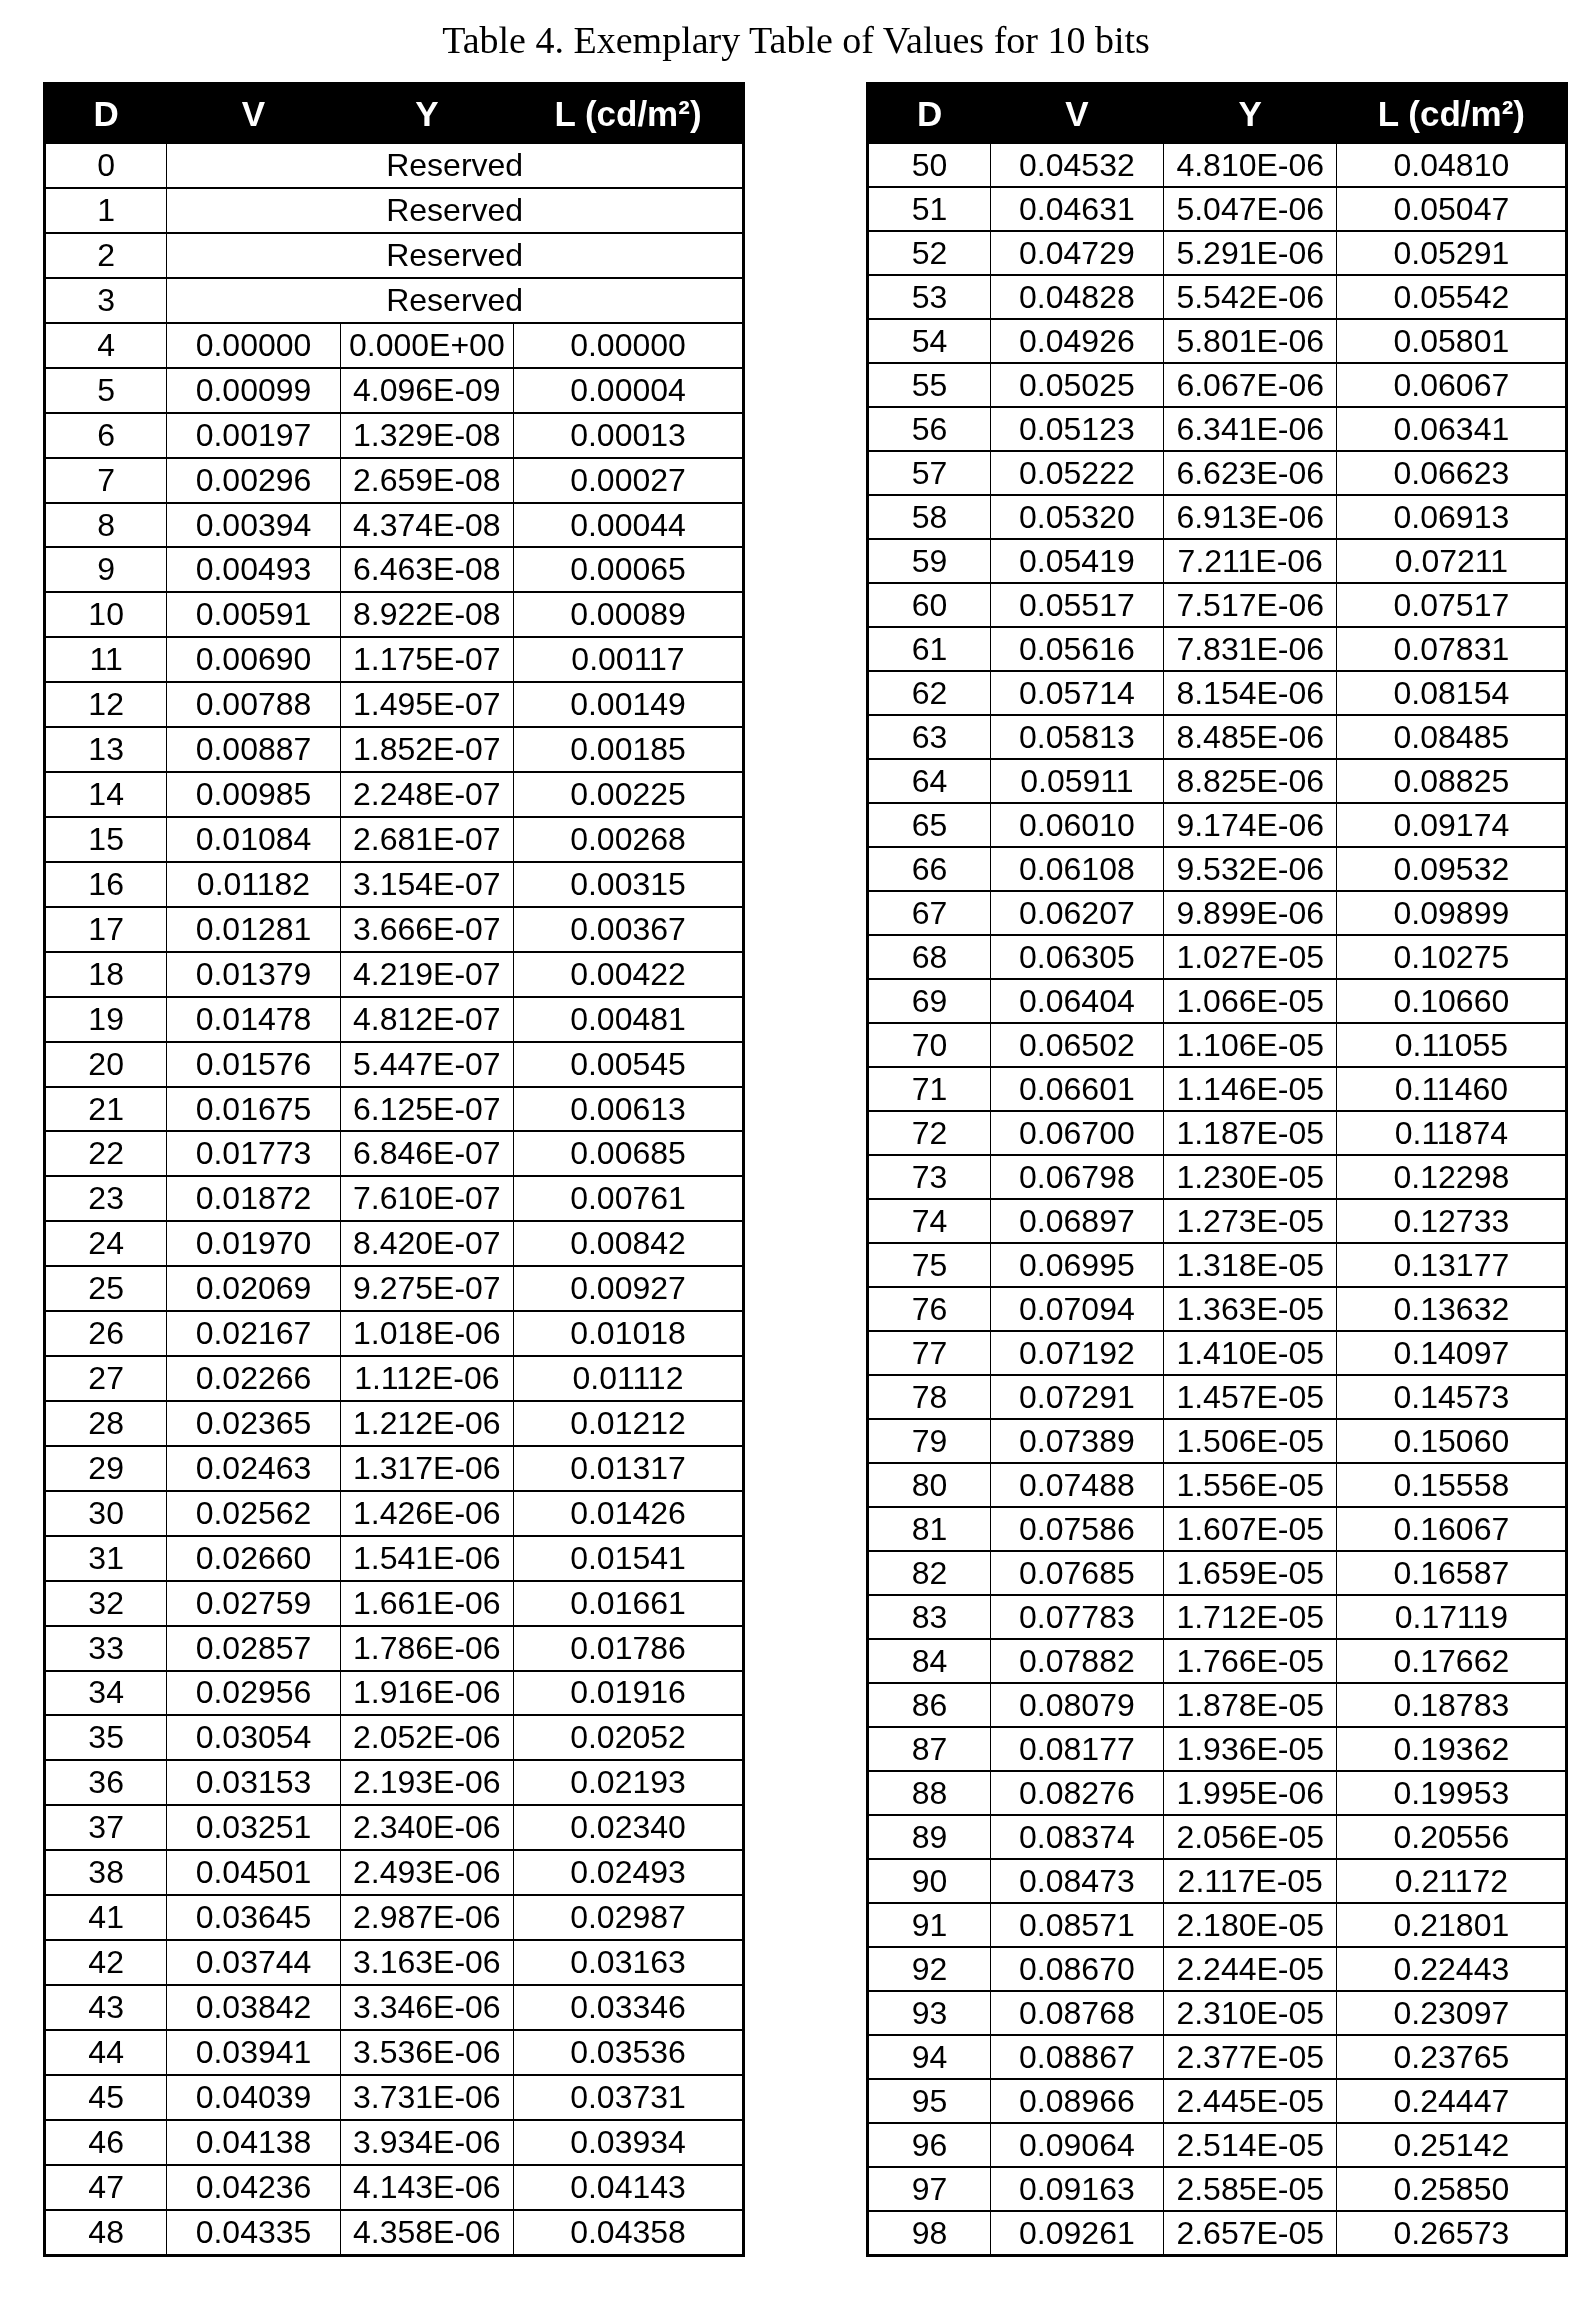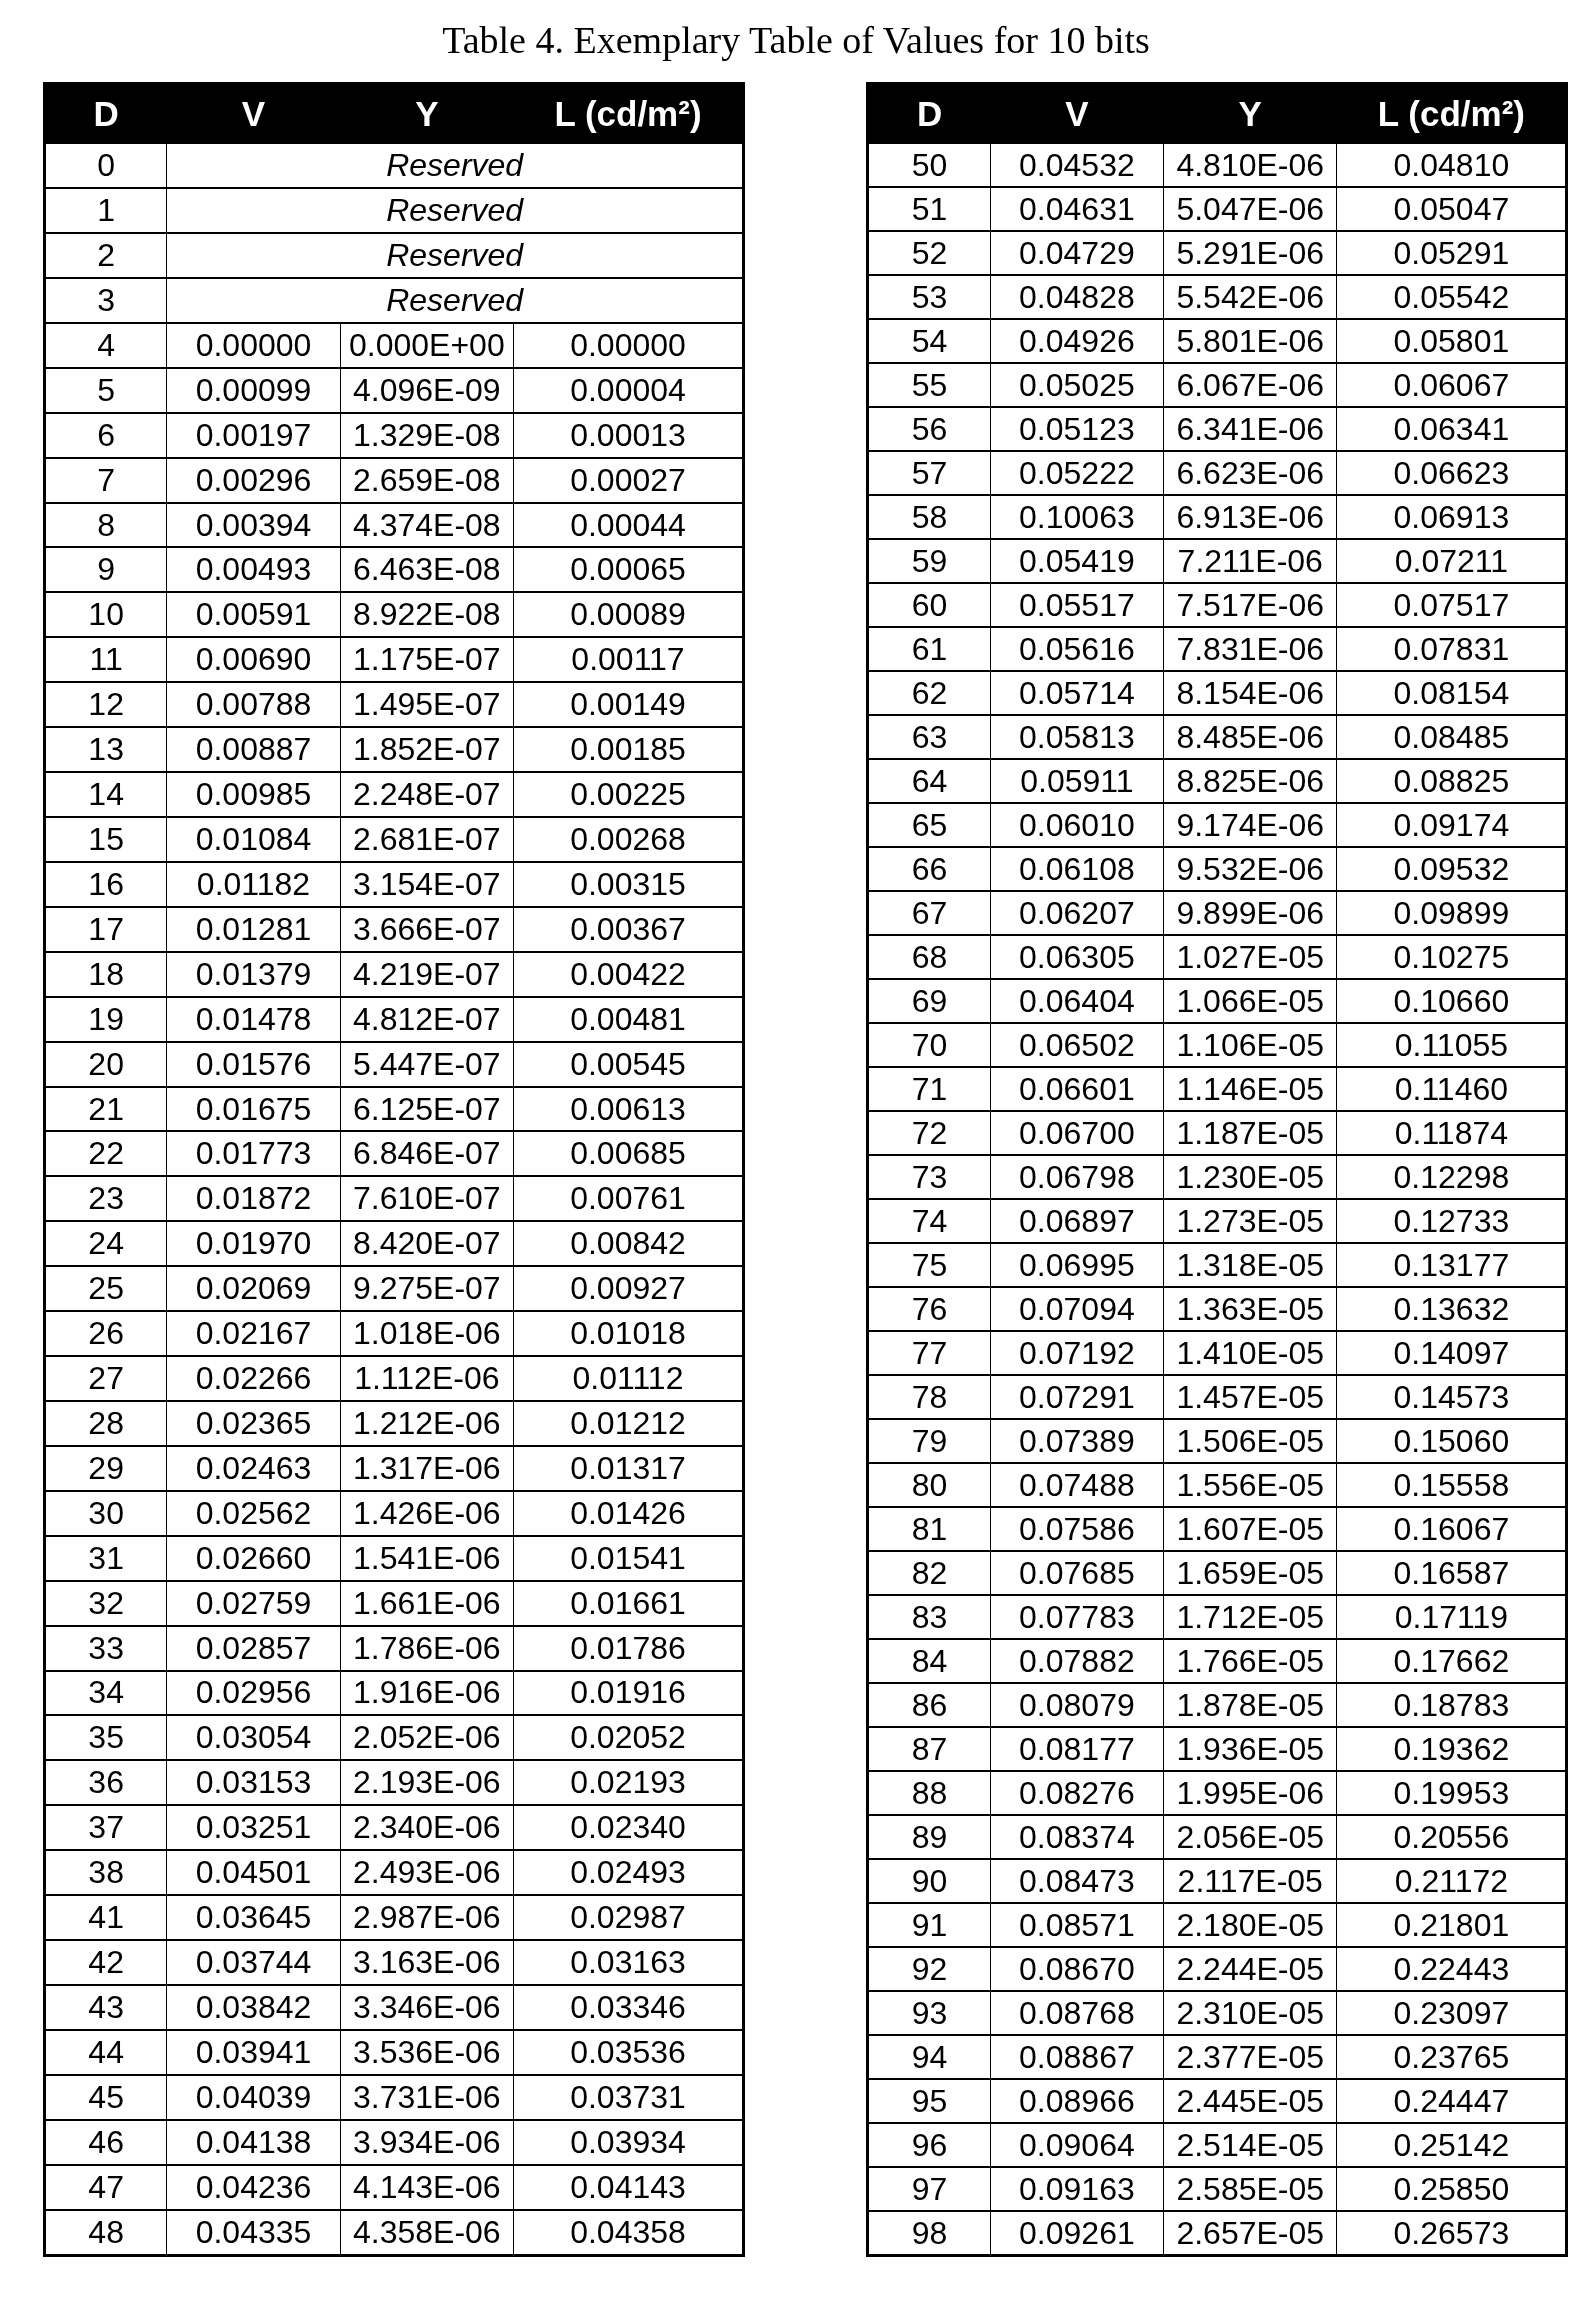--- a/index.html
+++ b/index.html
@@ -53,21 +53,20 @@
     font-size: 35px;
     height: 57px;
     border-color: #000;
   }
   table.vtable tbody td {
     font-size: 32px;
     height: 42px;
     background: #fff;
   }
   td.reserved {
-    font-style: italic;
   }
   col.col-d { width: 17.5%; }
   col.col-v { width: 24.8%; }
   col.col-y { width: 24.8%; }
   col.col-l { width: 32.9%; }
 </style>
 </head>
 <body>
 
 <div class="page">
@@ -428,21 +427,21 @@
             <td>0.06341</td>
           </tr>
           <tr>
             <td>57</td>
             <td>0.05222</td>
             <td>6.623E-06</td>
             <td>0.06623</td>
           </tr>
           <tr>
             <td>58</td>
-            <td>0.10063</td>
+            <td>0.05320</td>
             <td>6.913E-06</td>
             <td>0.06913</td>
           </tr>
           <tr>
             <td>59</td>
             <td>0.05419</td>
             <td>7.211E-06</td>
             <td>0.07211</td>
           </tr>
           <tr>

